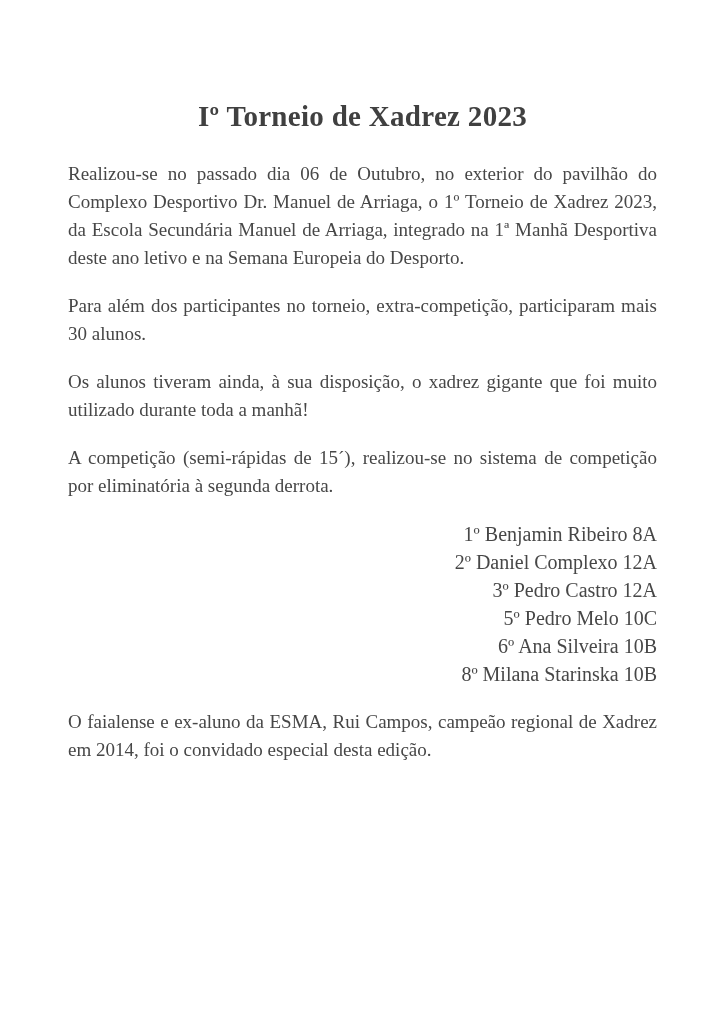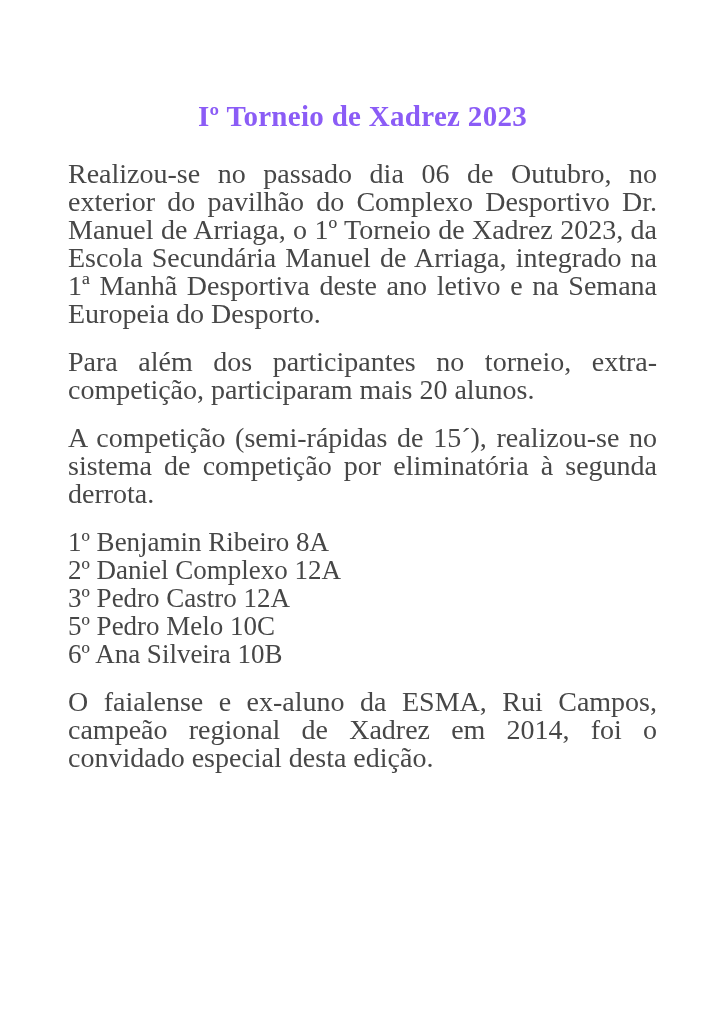--- a/index.html
+++ b/index.html
@@ -20,54 +20,56 @@
     height: 1024px;
     padding: 98px 68px 0 68px;
     background: #ffffff;
   }
   .title {
     margin: 0 0 26px 0;
     font-size: 29px;
     line-height: 36px;
     font-weight: bold;
     text-align: center;
-    color: #8b5cf6;
+    color: #404040;
     letter-spacing: 0.3px;
   }
   .para {
     margin: 0 0 20px 0;
-    font-size: 28px;
+    font-size: 19px;
     line-height: 28px;
     text-align: justify;
     color: #474747;
   }
   .classification {
     margin: 0 0 20px 0;
   }
   .classification-line {
-    font-size: 27px;
+    font-size: 20px;
     line-height: 28px;
-    text-align: left;
+    text-align: right;
     color: #474747;
   }
 </style>
 </head>
 <body>
 
 <div class="page">
 
   <h1 class="title">Iº Torneio de Xadrez 2023</h1>
 
   <p class="para">Realizou-se no passado dia 06 de Outubro, no exterior do pavilhão do Complexo Desportivo Dr. Manuel de Arriaga, o 1º Torneio de Xadrez 2023, da Escola Secundária Manuel de Arriaga, integrado na 1ª Manhã Desportiva deste ano letivo e na Semana Europeia do Desporto.</p>
-  <p class="para">Para além dos participantes no torneio, extra-competição, participaram mais 20 alunos.</p>
+  <p class="para">Para além dos participantes no torneio, extra-competição, participaram mais 30 alunos.</p>
+  <p class="para">Os alunos tiveram ainda, à sua disposição, o xadrez gigante que foi muito utilizado durante toda a manhã!</p>
   <p class="para">A competição (semi-rápidas de 15´), realizou-se no sistema de competição por eliminatória à segunda derrota.</p>
 
   <div class="classification">
     <div class="classification-line">1º Benjamin Ribeiro 8A</div>
     <div class="classification-line">2º Daniel Complexo 12A</div>
     <div class="classification-line">3º Pedro Castro 12A</div>
     <div class="classification-line">5º Pedro Melo 10C</div>
     <div class="classification-line">6º Ana Silveira 10B</div>
+    <div class="classification-line">8º Milana Starinska 10B</div>
   </div>
 
   <p class="para">O faialense e ex-aluno da ESMA, Rui Campos, campeão regional de Xadrez em 2014, foi o convidado especial desta edição.</p>
 
 </div>
 
 </body></html>

